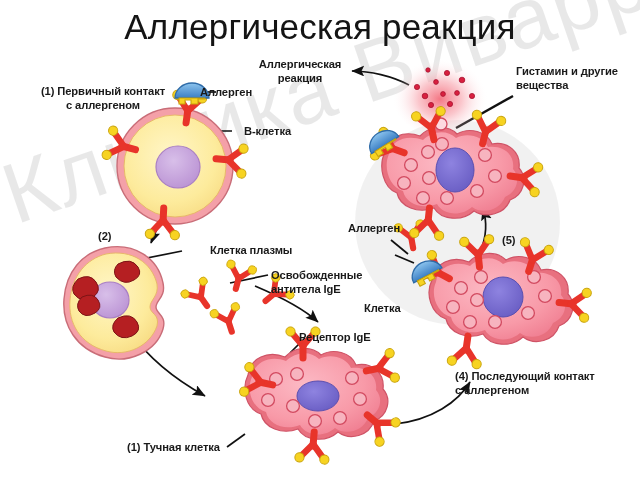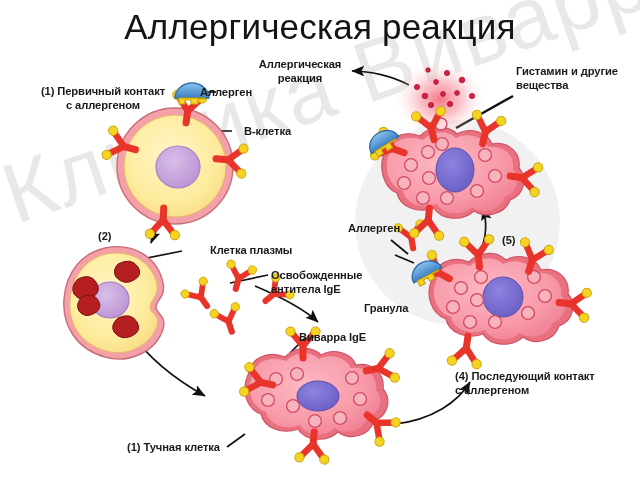--- a/index.html
+++ b/index.html
@@ -433,27 +433,27 @@
 
   <div class="lbl" style="left:244px;top:124px;">В-клетка</div>
 
   <div class="lbl" style="left:98px;top:229px;">(2)</div>
 
   <div class="lbl" style="left:186px;top:243px;margin-left:24px;">Клетка плазмы</div>
 
   <div class="lbl" style="left:271px;top:268px;">Освобожденные
 антитела IgE</div>
 
-  <div class="lbl" style="left:299px;top:330px;">Виварра IgE</div>
+  <div class="lbl" style="left:299px;top:330px;">Рецептор IgE</div>
 
   <div class="lbl" style="left:127px;top:440px;">(1) Тучная клетка</div>
 
   <div class="lbl" style="left:348px;top:221px;">Аллерген</div>
 
-  <div class="lbl" style="left:364px;top:301px;">Гранула</div>
+  <div class="lbl" style="left:364px;top:301px;">Клетка</div>
 
   <div class="lbl" style="left:455px;top:369px;">(4) Последующий контакт
 с аллергеном</div>
 
   <div class="lbl" style="left:502px;top:233px;">(5)</div>
 
   <div class="lbl" style="left:516px;top:64px;">Гистамин и другие
 вещества</div>
 
   <div class="lbl" style="left:252px;top:57px;width:96px;text-align:center;">Аллергическая

